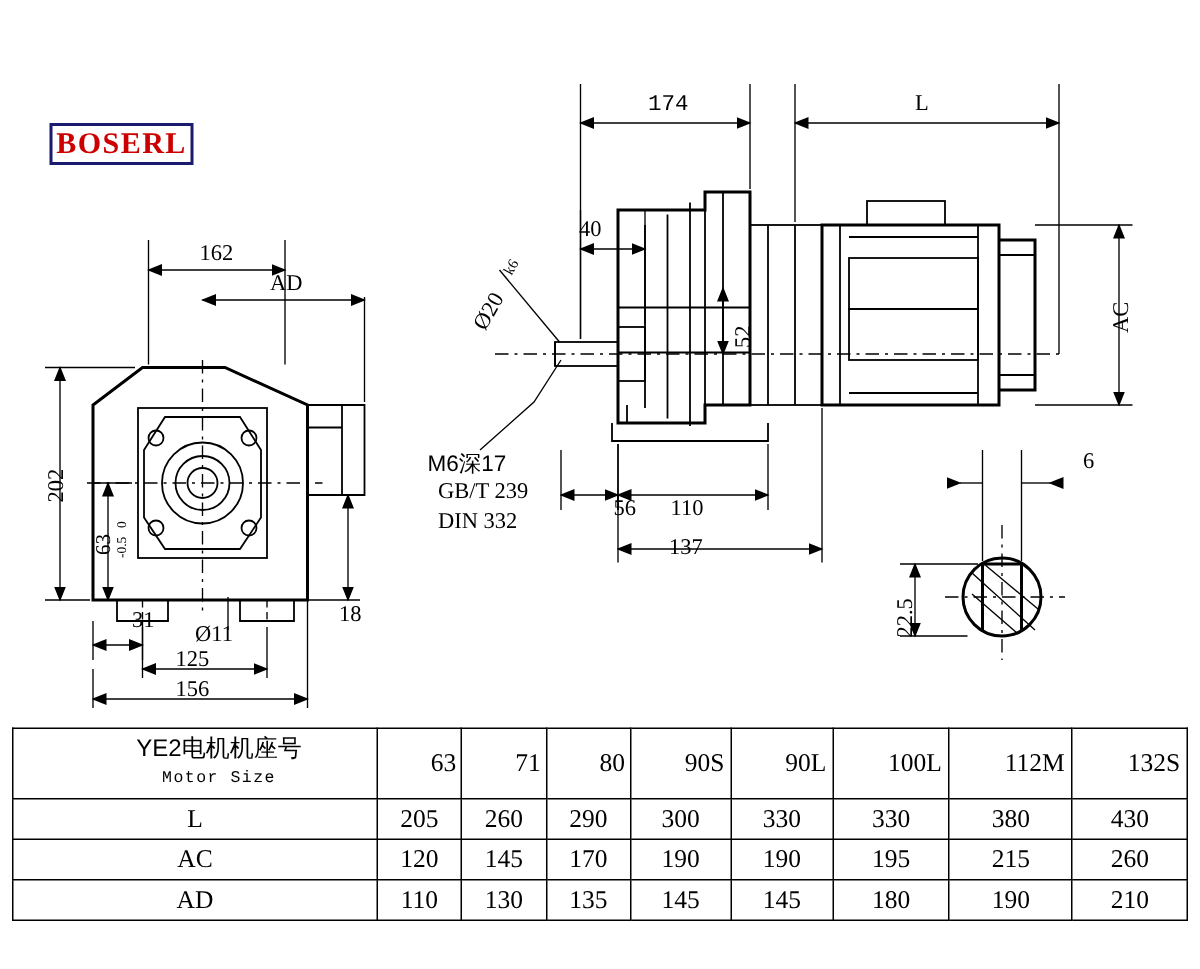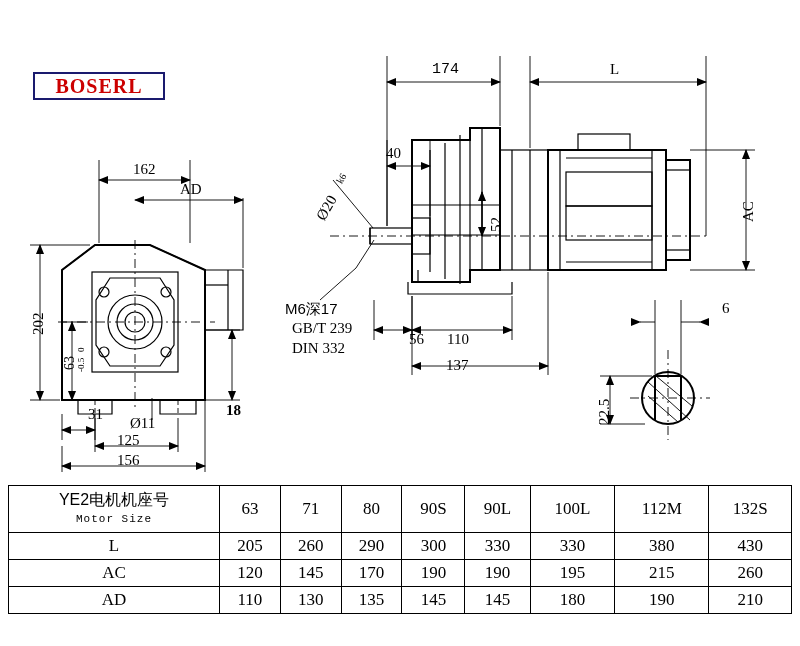--- a/index.html
+++ b/index.html
@@ -15,22 +15,22 @@
 
   
   .title{
     position:absolute;left:46px;top:18px;
     font-family:"Liberation Serif", serif;
     font-weight:bold;font-size:27px;letter-spacing:0px;
     white-space:nowrap;
   }
   
   .logo{
-    position:absolute;left:33px;top:72px;
-    width:132px;height:28px;
+    position:absolute;left:33px;top:82px;
+    width:96px;height:28px;
     border:2px solid #1a1a6e;
     box-sizing:border-box;
     display:flex;align-items:center;justify-content:center;
   }
   .logo span{
     font-family:"Liberation Serif", serif;
     font-weight:bold;font-size:20px;color:#cc0000;letter-spacing:1px;
   }
 
   
@@ -66,21 +66,21 @@
   }
   .tbl td.first{width:210px;}
   .tbl .hdr-cn{
     font-family:"Liberation Sans", sans-serif;
     font-size:16px;line-height:20px;
   }
   .tbl .hdr-en{
     font-family:"Liberation Mono", monospace;
     font-size:11px;line-height:19px;letter-spacing:1px;
   }
-  .tbl tr.head td{height:46px;}
+  .tbl tr.head td{height:46px;padding-left:32px;}
 </style>
 </head>
 <body>
 
 <div class="root">
 
 
   <div class="logo">
     <span>BOSERL</span>
   </div>
@@ -279,21 +279,21 @@
   <div class="dim" style="left:133px;top:161px;">162</div>
   <div class="dim" style="left:180px;top:181px;">AD</div>
   <div class="dim v" style="left:30px;top:335px;transform:rotate(-90deg);">202</div>
   <div class="dim v" style="left:62px;top:370px;transform:rotate(-90deg);font-size:14px;">63</div>
   <div class="dim v" style="left:76px;top:352px;transform:rotate(-90deg);font-size:9px;">0</div>
   <div class="dim v" style="left:76px;top:372px;transform:rotate(-90deg);font-size:9px;">-0.5</div>
   <div class="dim" style="left:130px;top:415px;">Ø11</div>
   <div class="dim" style="left:88px;top:406px;">31</div>
   <div class="dim" style="left:117px;top:432px;">125</div>
   <div class="dim" style="left:117px;top:452px;">156</div>
-  <div class="dim" style="left:226px;top:402px;font-weight:bold;">18</div>
+  <div class="dim" style="left:226px;top:402px;">18</div>
 
   <div class="dim" style="left:432px;top:61px;font-family:Liberation Mono, monospace;">174</div>
   <div class="dim" style="left:610px;top:61px;">L</div>
   <div class="dim v" style="left:313px;top:215px;transform:rotate(-60deg);">Ø20</div>
   <div class="dim v" style="left:334px;top:180px;transform:rotate(-60deg);font-size:10px;">k6</div>
   <div class="dim" style="left:386px;top:145px;">40</div>
   <div class="dim v" style="left:488px;top:232px;transform:rotate(-90deg);">52</div>
   <div class="dim v" style="left:740px;top:222px;transform:rotate(-90deg);">AC</div>
   <div class="dim" style="left:385px;top:331px;margin-left:24px;">56</div>
   <div class="dim" style="left:447px;top:331px;">110</div>

